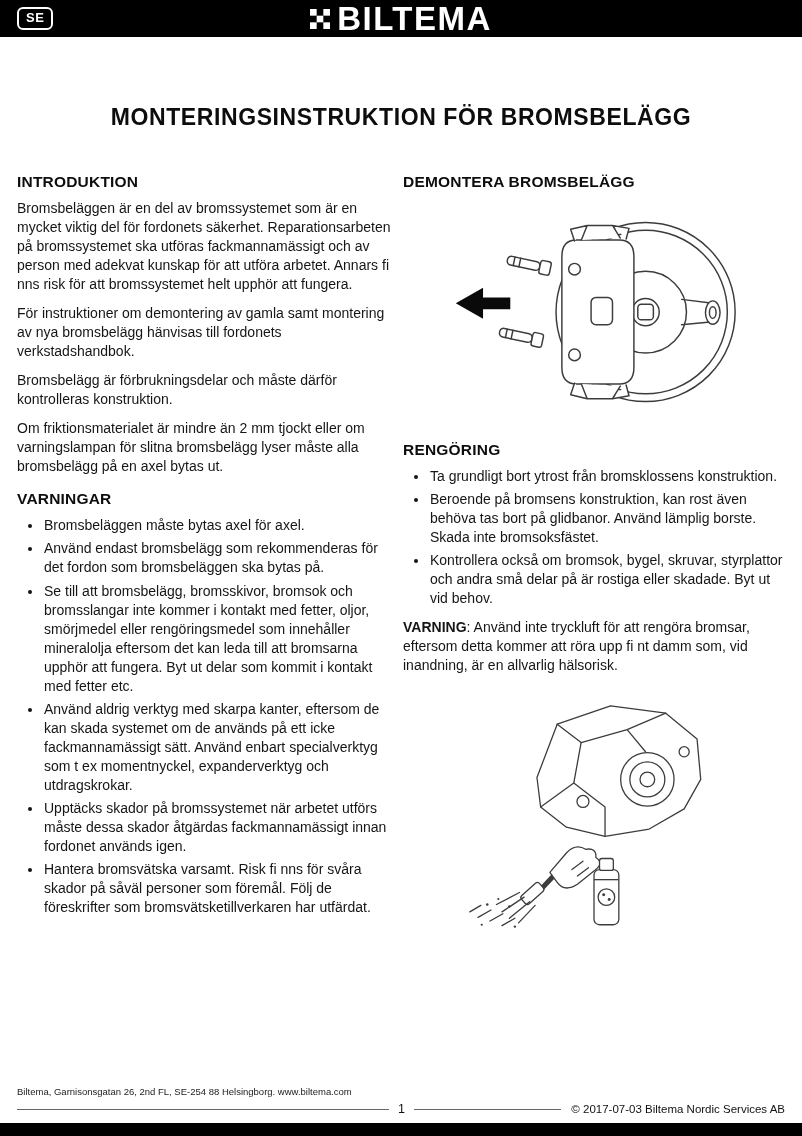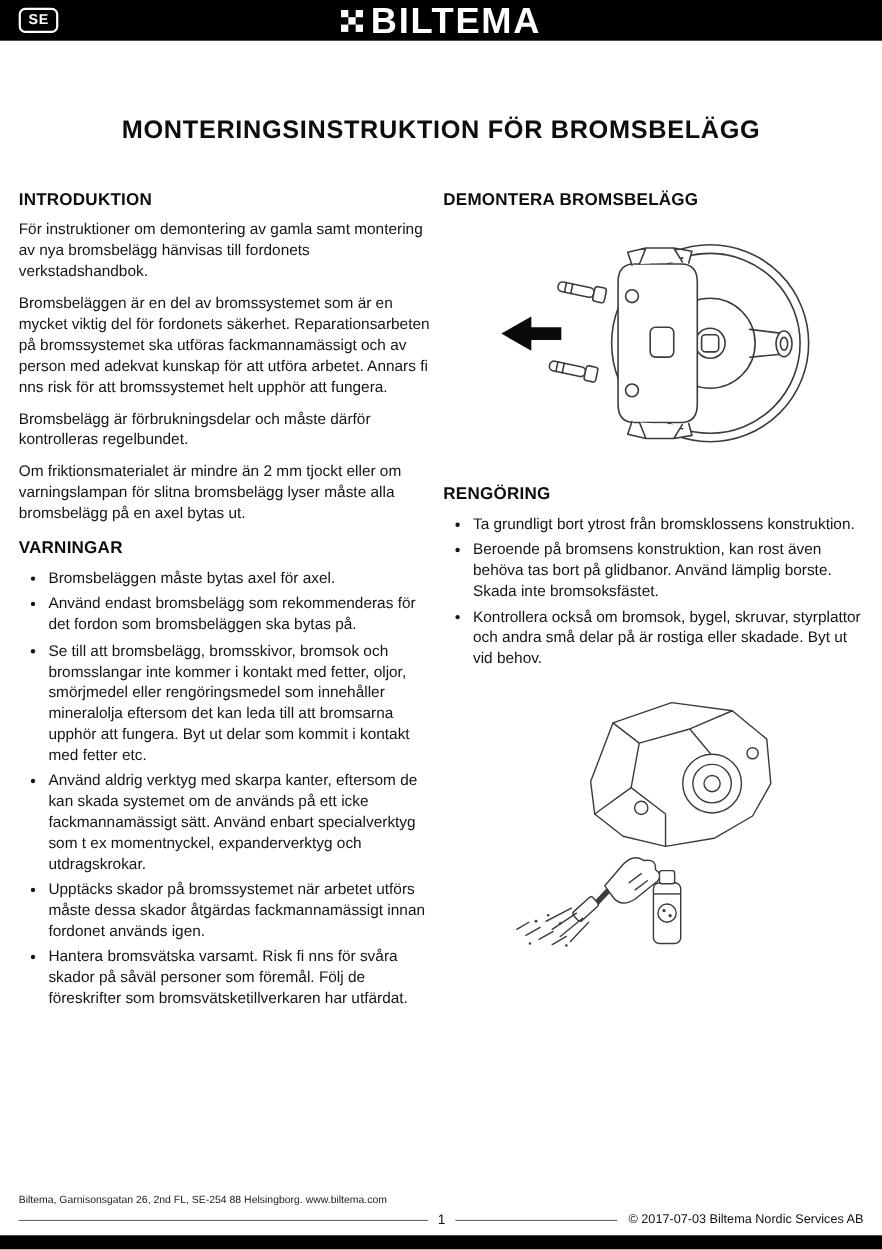--- a/index.html
+++ b/index.html
@@ -61,23 +61,23 @@
     <span class="brand-text">BILTEMA</span>
   </div>
 </header>
 
 <h1 class="doc-title">MONTERINGSINSTRUKTION FÖR BROMSBELÄGG</h1>
 
 <main class="columns">
 
   <section class="col">
     <h2>INTRODUKTION</h2>
+    <p>Bromsbeläggen är en del av bromssystemet som är en mycket viktig del för fordonets säkerhet. Reparationsarbeten på bromssystemet ska utföras fackmannamässigt och av person med adekvat kunskap för att utföra arbetet. Annars fi nns risk för att bromssystemet helt upphör att fungera.</p>
     <p>För instruktioner om demontering av gamla samt montering av nya bromsbelägg hänvisas till fordonets verkstadshandbok.</p>
-    <p>Bromsbeläggen är en del av bromssystemet som är en mycket viktig del för fordonets säkerhet. Reparationsarbeten på bromssystemet ska utföras fackmannamässigt och av person med adekvat kunskap för att utföra arbetet. Annars fi nns risk för att bromssystemet helt upphör att fungera.</p>
-    <p>Bromsbelägg är förbrukningsdelar och måste därför kontrolleras regelbundet.</p>
+    <p>Bromsbelägg är förbrukningsdelar och måste därför kontrolleras konstruktion.</p>
     <p>Om friktionsmaterialet är mindre än 2 mm tjockt eller om varningslampan för slitna bromsbelägg lyser måste alla bromsbelägg på en axel bytas ut.</p>
 
     <h2>VARNINGAR</h2>
     <ul>
       <li>Bromsbeläggen måste bytas axel för axel.</li>
       <li>Använd endast bromsbelägg som rekommenderas för det fordon som bromsbeläggen ska bytas på.</li>
       <li>Se till att bromsbelägg, bromsskivor, bromsok och bromsslangar inte kommer i kontakt med fetter, oljor, smörjmedel eller rengöringsmedel som innehåller mineralolja eftersom det kan leda till att bromsarna upphör att fungera. Byt ut delar som kommit i kontakt med fetter etc.</li>
       <li>Använd aldrig verktyg med skarpa kanter, eftersom de kan skada systemet om de används på ett icke fackmannamässigt sätt. Använd enbart specialverktyg som t ex momentnyckel, expanderverktyg och utdragskrokar.</li>
       <li>Upptäcks skador på bromssystemet när arbetet utförs måste dessa skador åtgärdas fackmannamässigt innan fordonet används igen.</li>
       <li>Hantera bromsvätska varsamt. Risk fi nns för svåra skador på såväl personer som föremål. Följ de föreskrifter som bromsvätsketillverkaren har utfärdat.</li>
@@ -129,20 +129,21 @@
         <path d="M64 99 L36 99 L36 89 L8 105 L36 121 L36 111 L64 111 Z" fill="#0a0a0a"></path>
       </svg>
     </figure>
 
     <h2>RENGÖRING</h2>
     <ul>
       <li>Ta grundligt bort ytrost från bromsklossens konstruktion.</li>
       <li>Beroende på bromsens konstruktion, kan rost även behöva tas bort på glidbanor. Använd lämplig borste. Skada inte bromsoksfästet.</li>
       <li>Kontrollera också om bromsok, bygel, skruvar, styrplattor och andra små delar på är rostiga eller skadade. Byt ut vid behov.</li>
     </ul>
+    <p class="warning-par"><b>VARNING</b><span>: Använd inte tryckluft för att rengöra bromsar, eftersom detta kommer att röra upp fi nt damm som, vid inandning, är en allvarlig hälsorisk.</span></p>
 
     <figure class="fig-clean">
       <svg viewBox="0 0 300 268" width="276" height="247">
         <g fill="none" stroke="#3c3c3c" stroke-width="1.4" stroke-linejoin="round" stroke-linecap="round">
 
           <path d="M88 96 L110 38 L168 18 L228 26 L262 54 L266 98 L248 130 L210 152 L162 160 L120 150 L92 128 Z" fill="#fff"></path>
           <path d="M110 38 L136 58 L128 102 L92 128"></path>
           <path d="M136 58 L186 44 L228 26"></path>
           <path d="M186 44 L206 68"></path>
           <path d="M128 102 L162 128 L162 160"></path>

